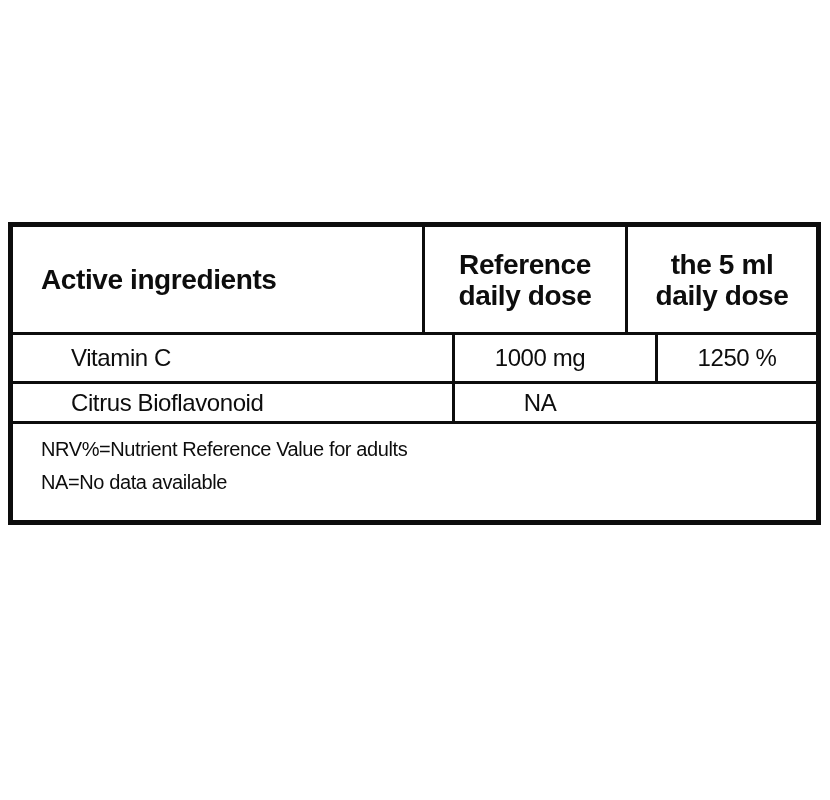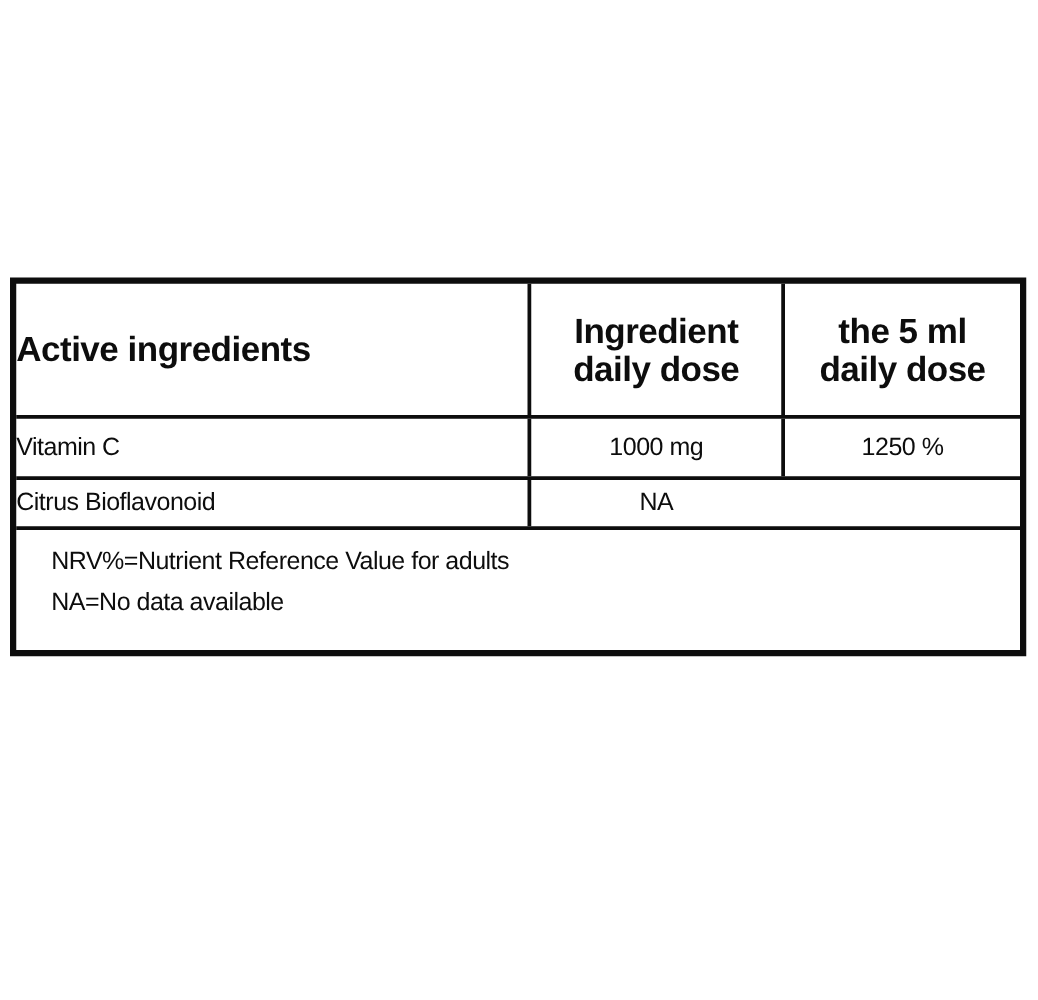--- a/index.html
+++ b/index.html
@@ -29,36 +29,36 @@
     flex-direction: column;
     letter-spacing: -0.4px;
   }
   .t-row {
     display: grid;
     grid-template-columns: 409px 203px 1fr;
     border-bottom: 3px solid #0d0d0d;
   }
   .t-row .cell { display: flex; align-items: center; }
   .t-row .c2, .t-row .c3 { border-left: 3px solid #0d0d0d; justify-content: center; text-align: center; }
-  .t-row .c1 { justify-content: flex-start; text-align: left; }
+  .t-row .c1 { padding-left: 28px; justify-content: flex-start; text-align: left; }
 
   .header-row { height: 108px; }
   .header-row .cell {
     font-weight: 700;
     font-size: 28px;
     line-height: 31px;
   }
   .header-row .c2, .header-row .c3 {
     flex-direction: column;
     justify-content: center;
   }
 
   .data-row-1 { height: 49px; }
   .data-row-2 { height: 40px; }
-  .data-row .cell { font-size: 20px; font-weight: 400; }
+  .data-row .cell { font-size: 24px; font-weight: 400; margin-left: 30px; }
 
   .footer-row {
     flex: 1;
     border-bottom: none;
     padding: 9px 10px 0 28px;
     font-size: 20px;
     font-weight: 400;
     line-height: 33px;
   }
   .footer-row div { white-space: nowrap; }
@@ -66,21 +66,21 @@
 </head>
 <body>
 
 <div class="page">
 
   <div class="nutrition-table">
 
     <div class="t-row header-row">
       <div class="cell c1">Active ingredients</div>
       <div class="cell c2">
-        <div>Ingredient</div>
+        <div>Reference</div>
         <div>daily dose</div>
       </div>
       <div class="cell c3">
         <div>the 5 ml</div>
         <div>daily dose</div>
       </div>
     </div>
 
     <div class="t-row data-row data-row-1">
       <div class="cell c1">Vitamin C</div>

